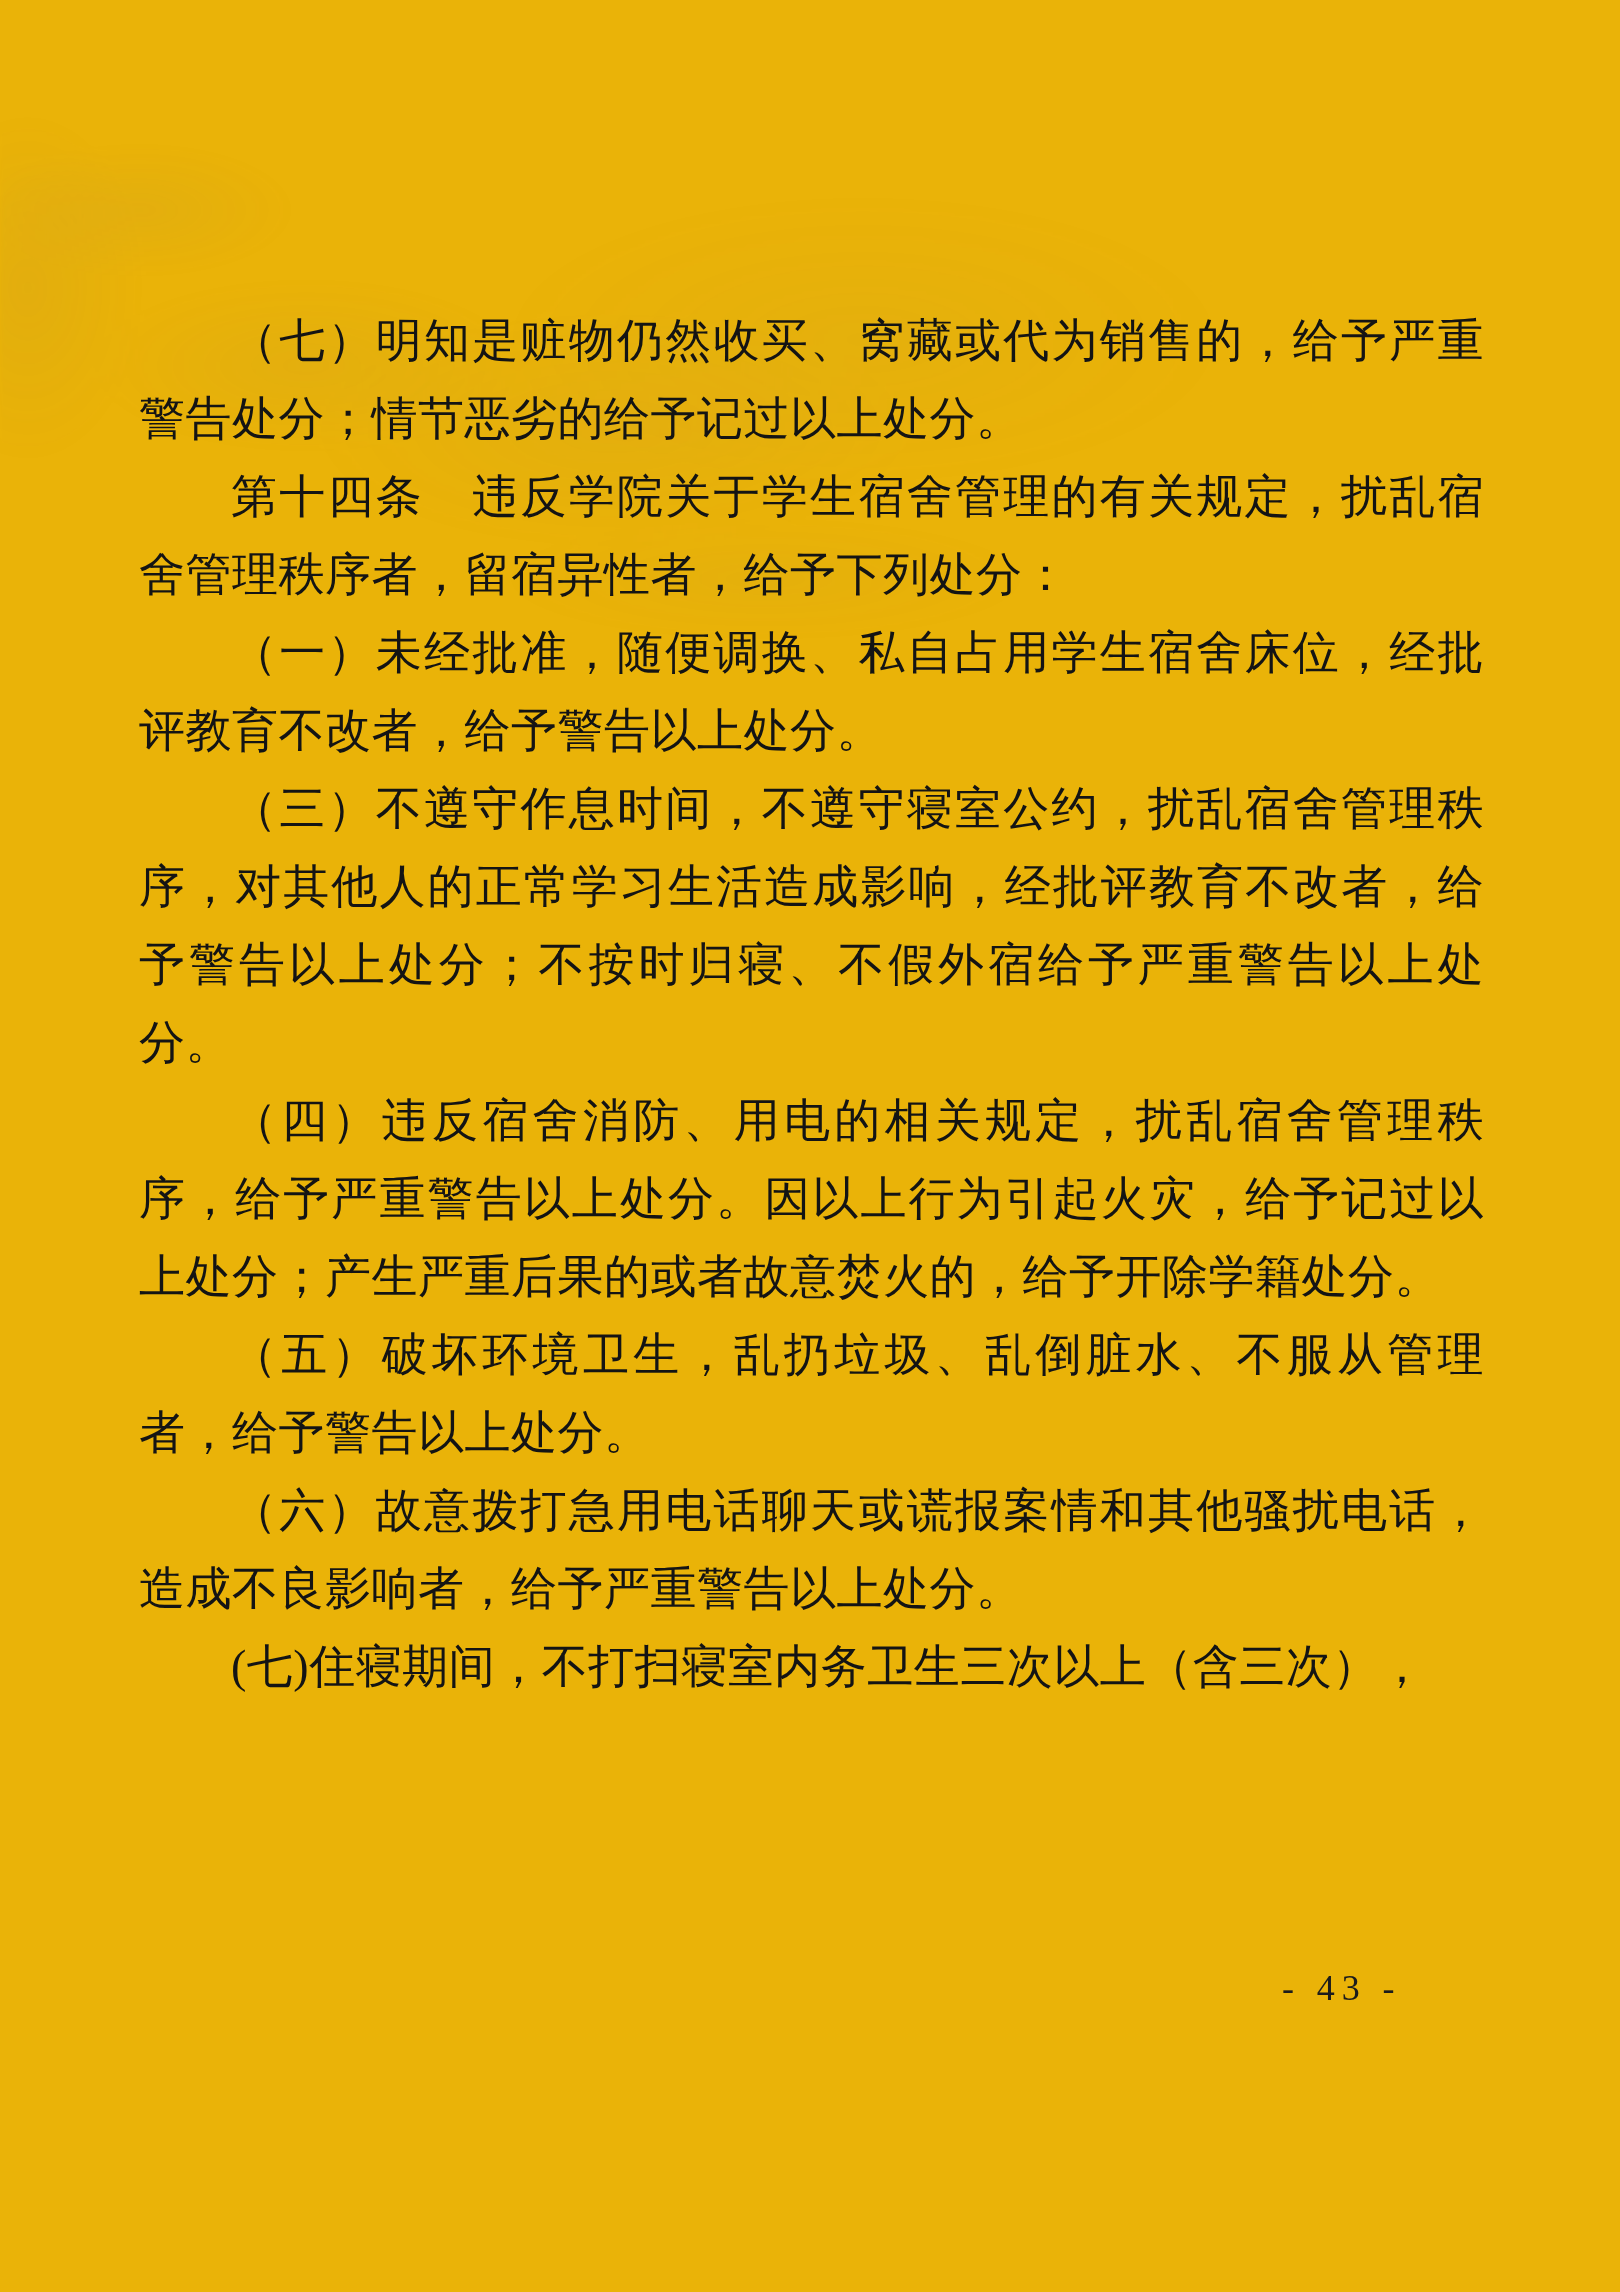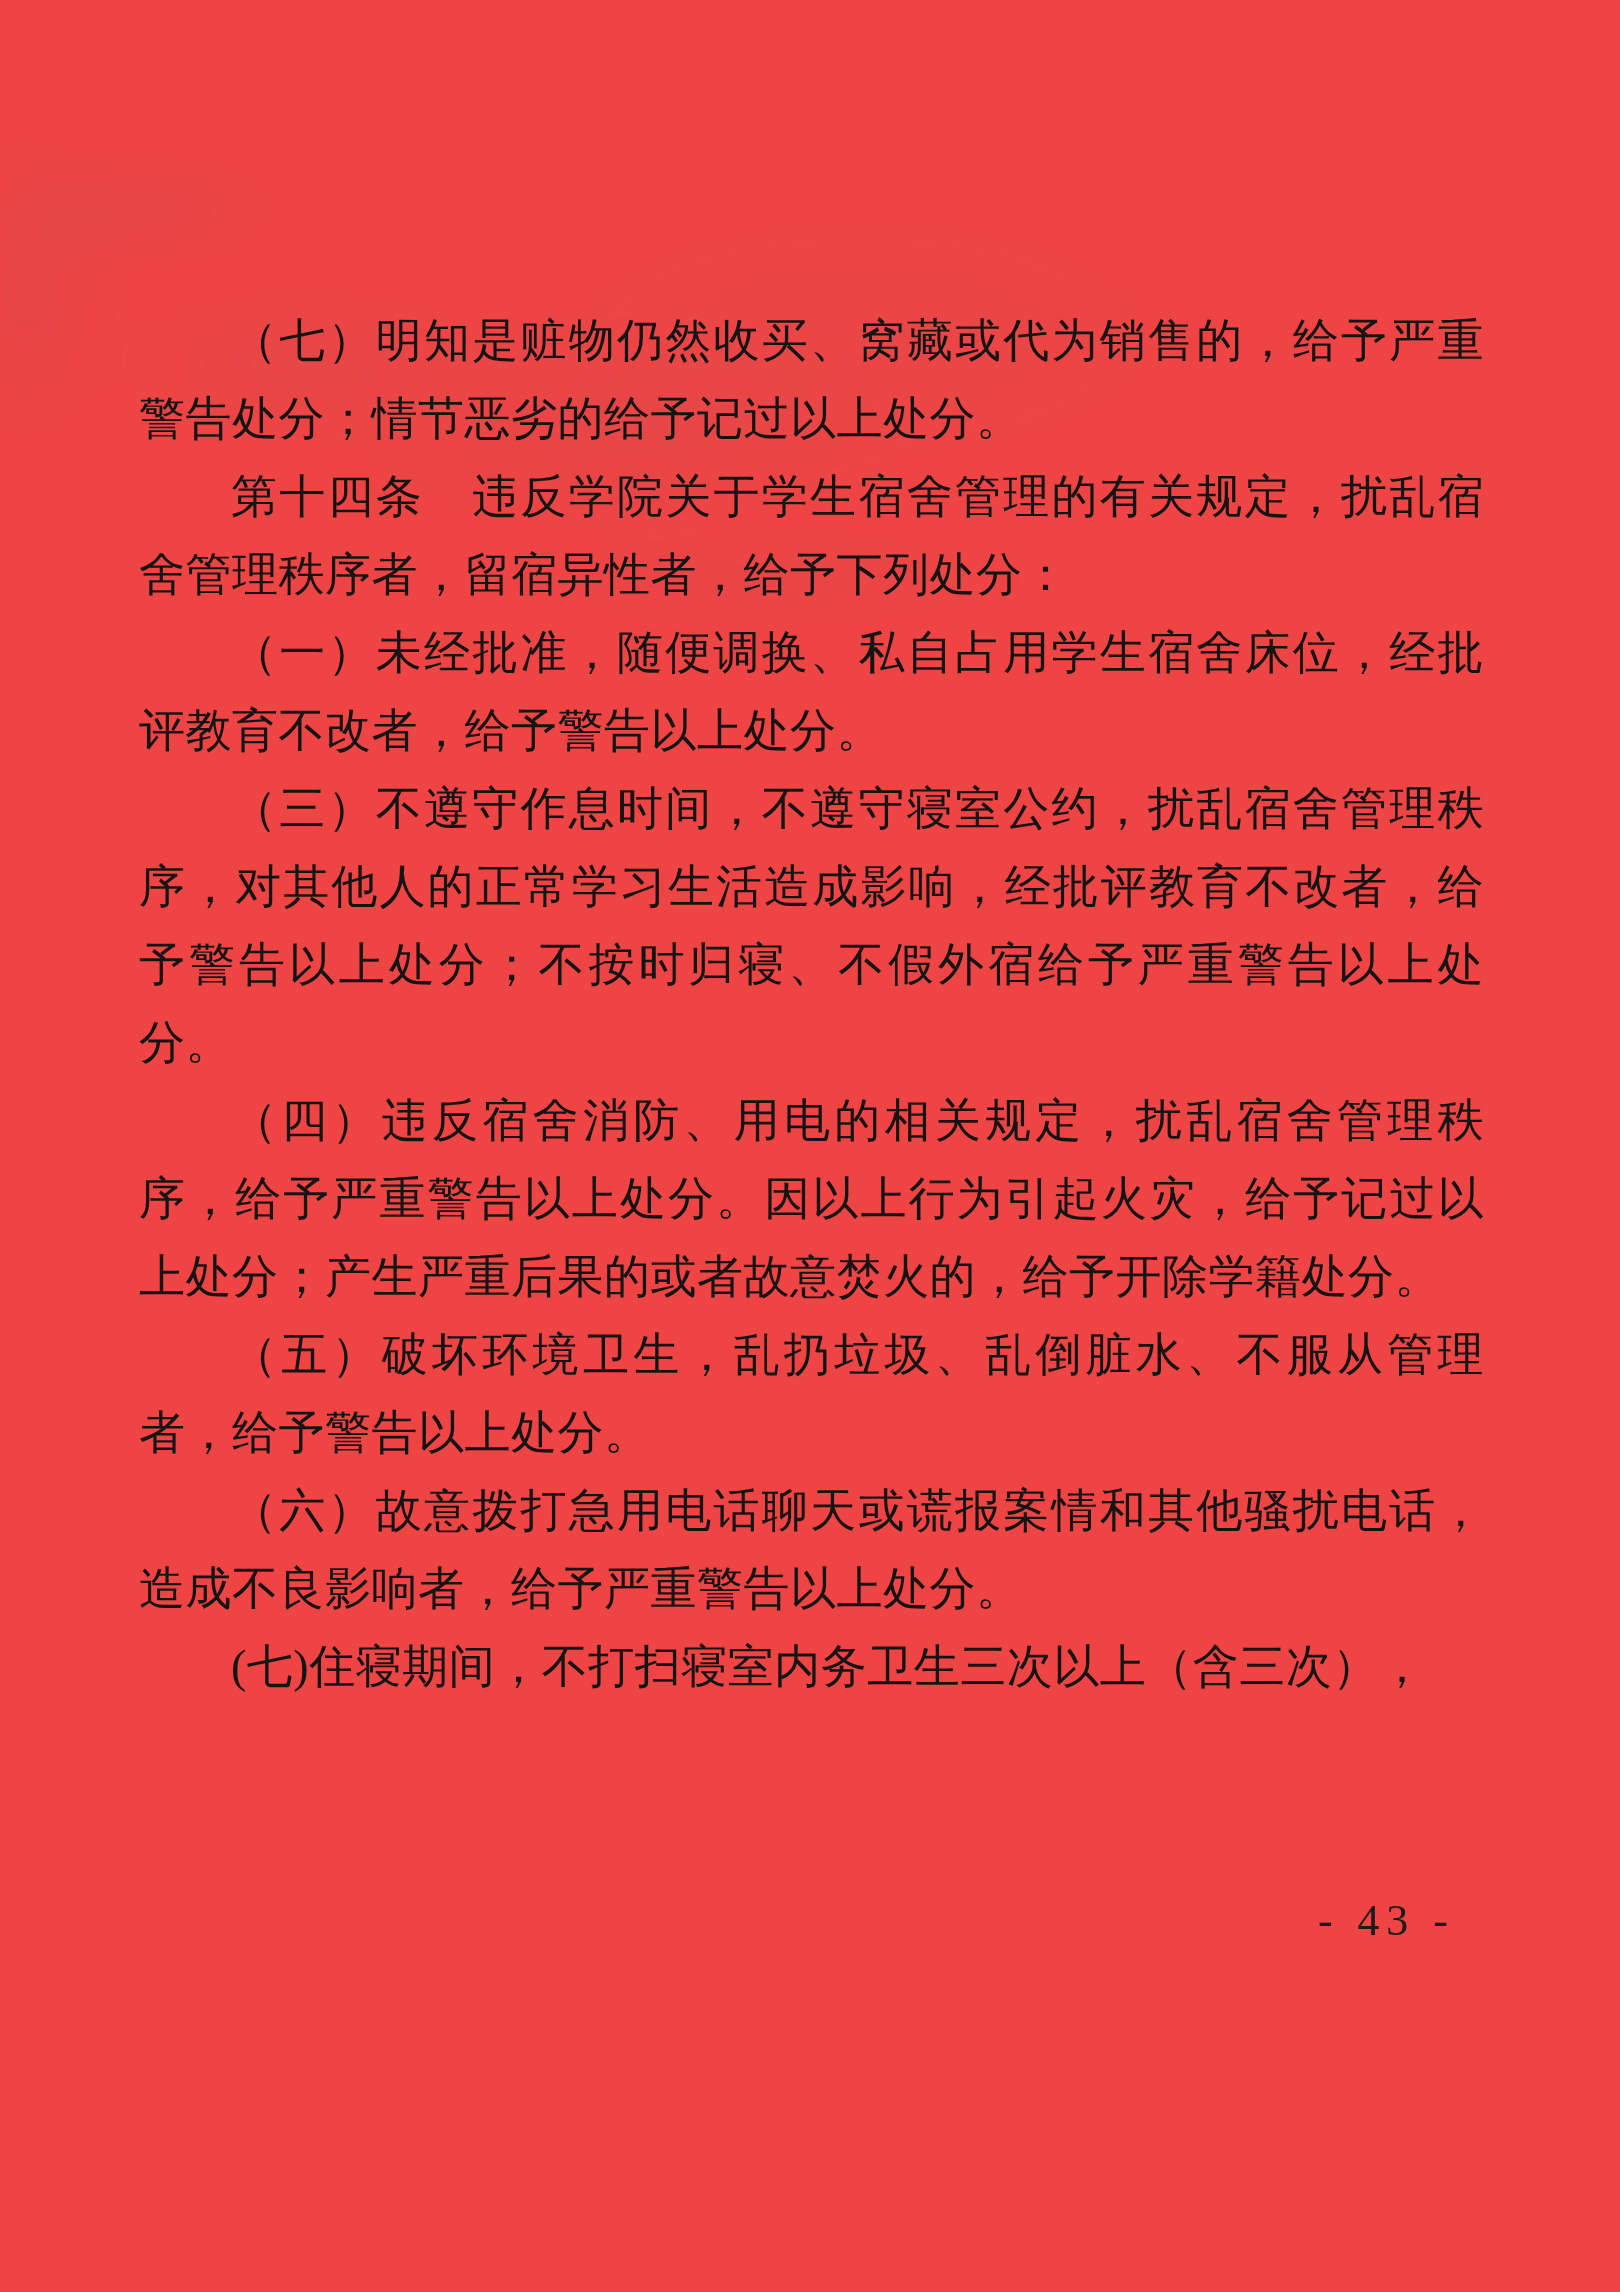--- a/index.html
+++ b/index.html
@@ -5,21 +5,21 @@
   html, body {
     margin: 0;
     padding: 0;
     background: #e8e8e8;
   }
   .page {
     position: relative;
     width: 1620px;
     height: 2293px;
     margin: 0 auto;
-    background: #ef4444;
+    background: #eab308;
     overflow: hidden;
     font-family: "Liberation Serif", "DejaVu Serif", serif;
     color: #141414;
   }
   
   .scan-noise {
     position: absolute;
     top: 29px;
     left: 0;
     width: 1392px;
@@ -45,28 +45,27 @@
     letter-spacing: 0.5px;
   }
   .content p {
     margin: 0;
     padding: 0;
     text-indent: 2em;
   }
   .page-number {
     position: absolute;
     left: 1282px;
-    top: 1895px;
+    top: 1967px;
     width: 196px;
-    font-size: 44px;
+    font-size: 36px;
     letter-spacing: 6.9px;
     white-space: nowrap;
     color: #1c1c1c;
     font-family: "Liberation Serif", "DejaVu Serif", serif;
-    margin-left: 36px;
   }
 </style>
 </head>
 <body>
 
 <div class="page">
 
   <div class="scan-noise"></div>
 
   <div class="content">

